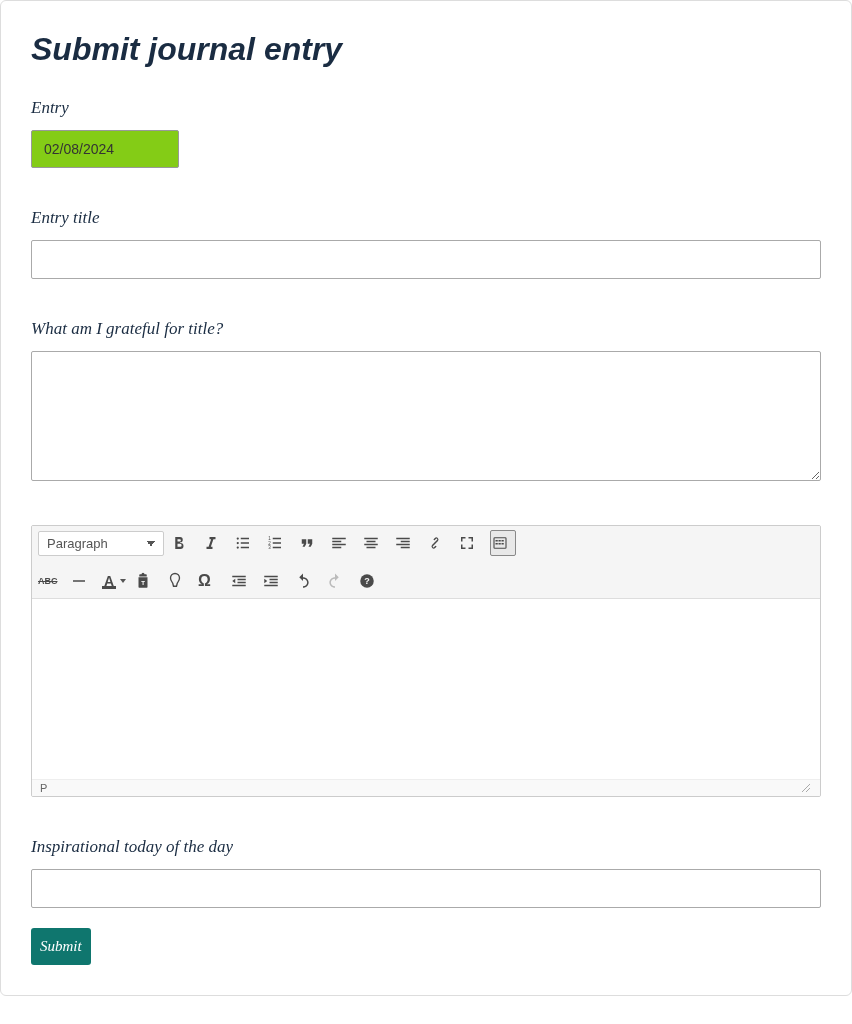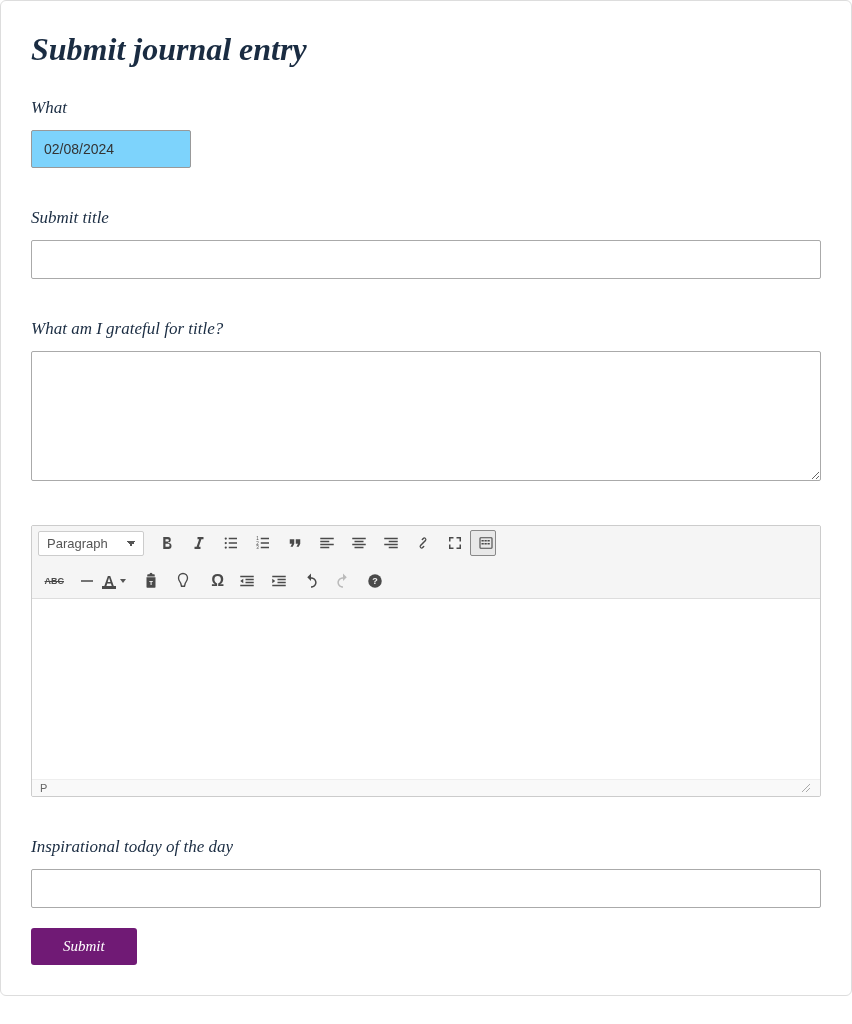--- a/index.html
+++ b/index.html
@@ -10,21 +10,21 @@
     background: #fff;
   }
   .page-container {
     width: 852px;
     border: 1px solid #ddd;
     border-radius: 6px;
     padding: 30px;
     margin: 0 auto;
   }
   .page-title {
-    font-family: Liberation Serif, serif;
+    font-family: Liberation Sans, sans-serif;
     font-size: 32px;
     font-weight: bold;
     font-style: italic;
     color: #1a2c42;
     margin: 0 0 30px 0;
   }
   .field-group {
     margin-bottom: 40px;
   }
   .field-label {
@@ -35,22 +35,22 @@
     display: block;
     margin-bottom: 12px;
   }
   .date-input {
     font-family: Arial, sans-serif;
     font-size: 14px;
     color: #333;
     padding: 10px 12px;
     border: 1px solid #999;
     border-radius: 2px;
-    width: 160px;
-    background: #7dd3fc;
+    width: 148px;
+    background: #84cc16;
   }
   .text-input {
     width: 100%;
     font-size: 15px;
     padding: 10px 12px;
     border: 1px solid #aaa;
     border-radius: 2px;
     background: #fff;
   }
   .textarea-input {
@@ -83,29 +83,29 @@
     padding: 4px 20px 4px 8px;
     border: 1px solid #ccc;
     background: #fff;
     border-radius: 2px;
     cursor: pointer;
     appearance: none;
     background-image: linear-gradient(45deg, transparent 50%, #555 50%), linear-gradient(135deg, #555 50%, transparent 50%);
     background-position: calc(100% - 12px) center, calc(100% - 7px) center;
     background-size: 5px 5px, 5px 5px;
     background-repeat: no-repeat;
-    width: 106px;
+    width: 126px;
     color: #555;
   }
   .rte-btn {
     width: 26px;
     height: 26px;
     display: flex;
     align-items: center;
-    justify-content: flex-end;
+    justify-content: flex-start;
     cursor: pointer;
     color: #4a4a4a;
     border-radius: 2px;
   }
   .rte-btn.active {
     border: 1px solid #888;
     background: #e8e8e8;
   }
   .rte-btn svg {
     width: 18px;
@@ -139,27 +139,27 @@
     display: flex;
     justify-content: space-between;
     align-items: center;
   }
   .rte-resize {
     width: 12px;
     height: 12px;
     cursor: se-resize;
   }
   .submit-btn {
-    background: #701a75;
+    background: #0f766e;
     color: #fff;
     border: none;
     font-family: Georgia, serif;
     font-style: italic;
     font-size: 15px;
-    padding: 10px 32px;
+    padding: 10px 9px;
     border-radius: 3px;
     cursor: pointer;
   }
   .strike-text {
     font-size: 9px;
     text-decoration: line-through;
     font-weight: bold;
   }
   .color-underline {
     width: 14px;
@@ -170,27 +170,27 @@
 </style>
 </head>
 <body>
 
 <div class="page-container">
 
   <h1 class="page-title">Submit journal entry</h1>
 
   
   <div class="field-group">
-    <label class="field-label">What</label>
+    <label class="field-label">Entry</label>
     <input type="text" class="date-input" value="02/08/2024" style="">
   </div>
 
   
   <div class="field-group">
-    <label class="field-label">Submit title</label>
+    <label class="field-label">Entry title</label>
     <input type="text" class="text-input" value="" style="">
   </div>
 
   
   <div class="field-group">
     <label class="field-label">What am I grateful for title?</label>
     <textarea class="textarea-input" style=""></textarea>
   </div>
 
   

